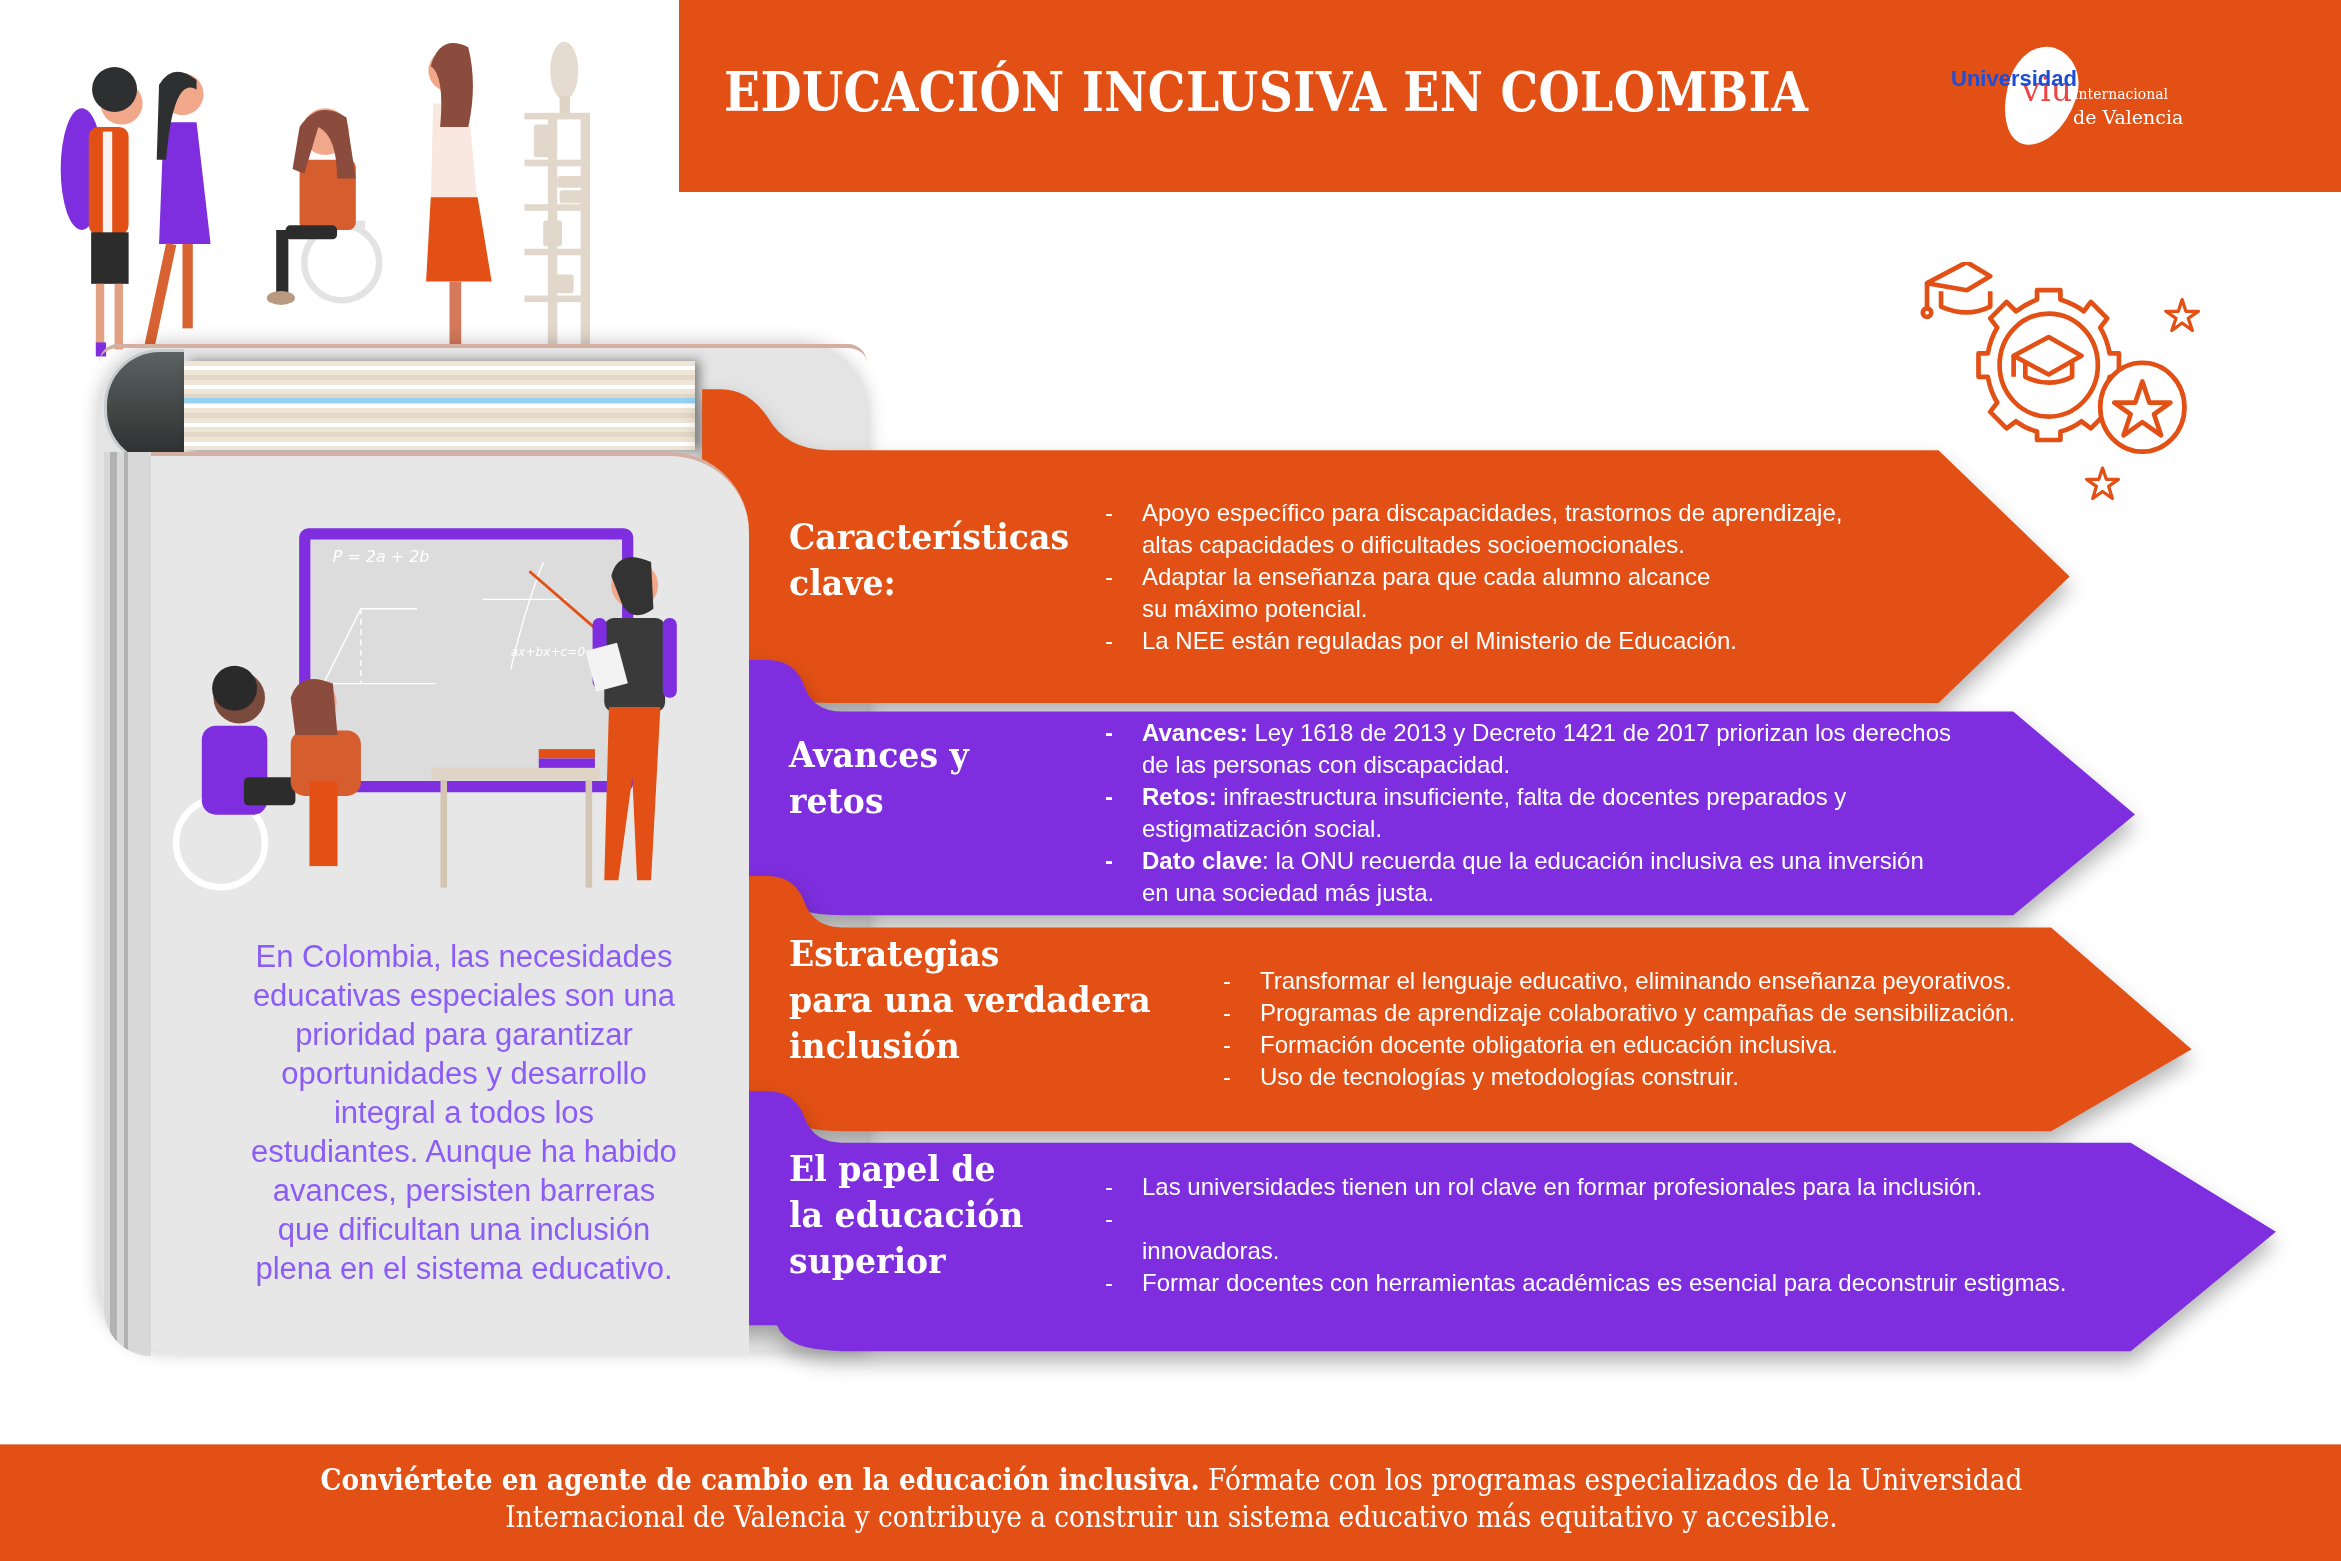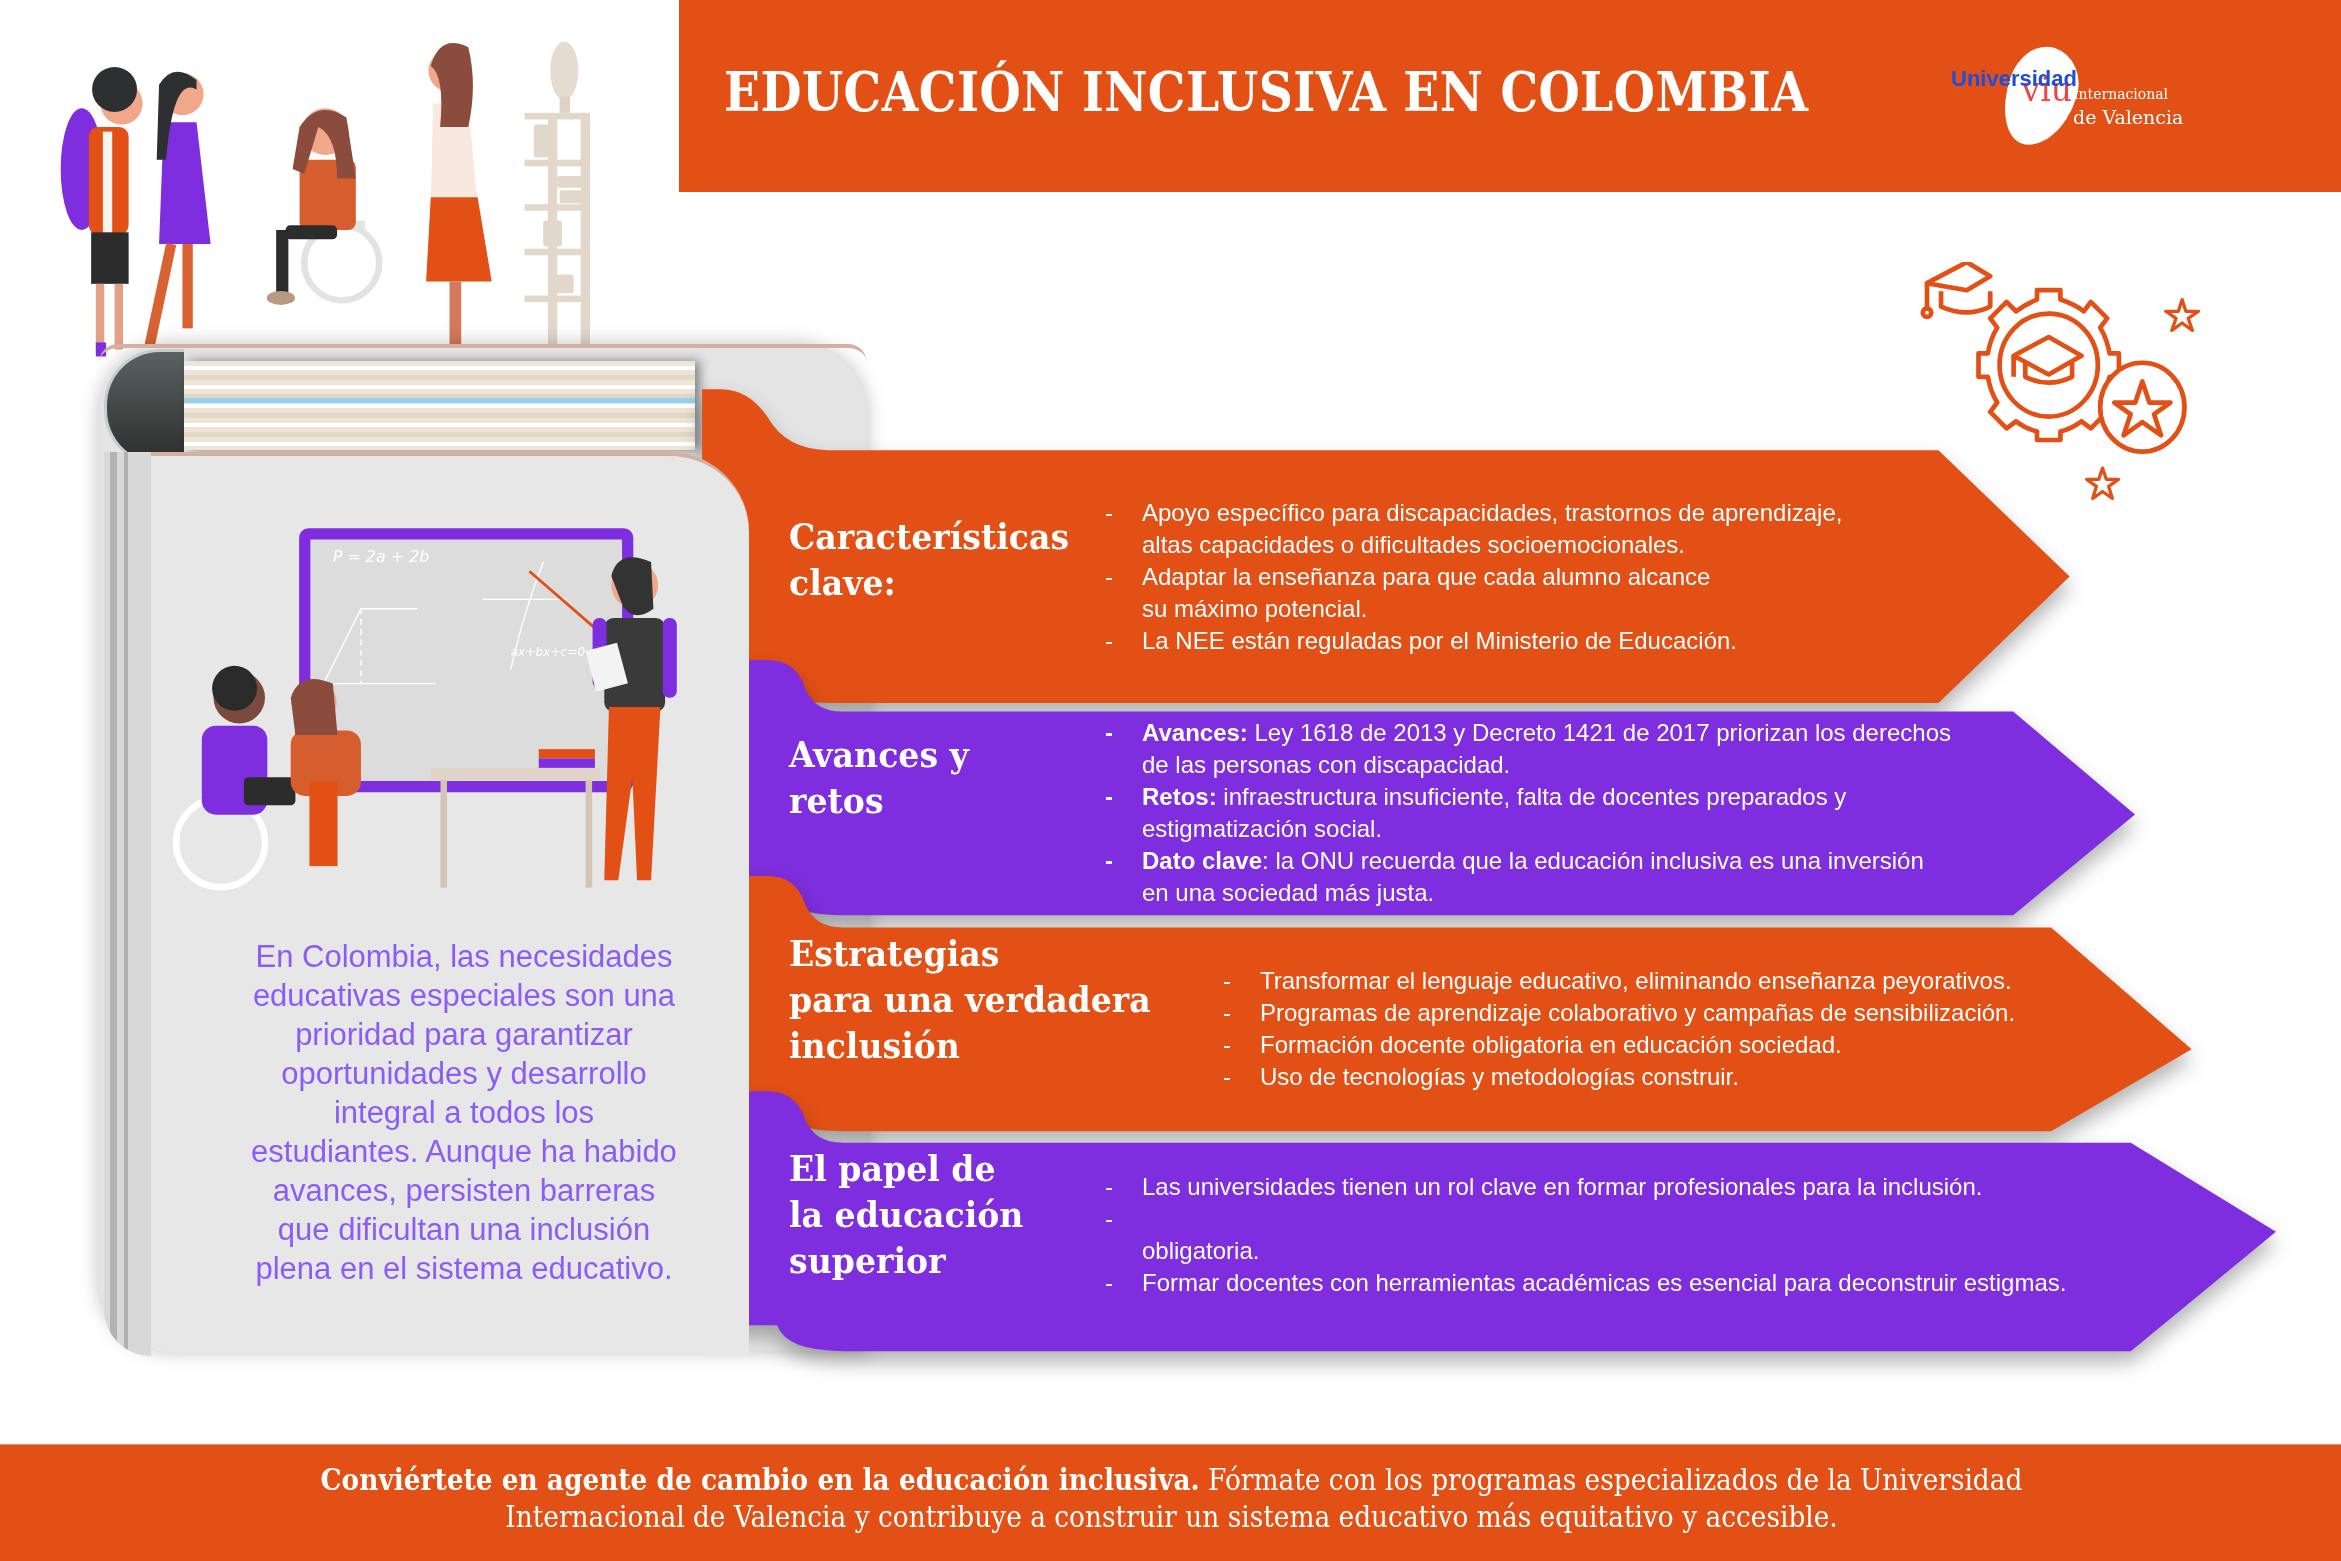--- a/index.html
+++ b/index.html
@@ -215,32 +215,32 @@
 </ul>
 
 <div class="band-title" style="left:789px; top:930px;">
   <div>Estrategias</div>
   <div>para una verdadera</div>
   <div>inclusión</div>
 </div>
 <ul class="band-list" style="left:1223px; top:965px;">
   <li><span class="dash">-</span><span>Transformar el lenguaje educativo, eliminando enseñanza peyorativos.</span></li>
   <li><span class="dash">-</span><span>Programas de aprendizaje colaborativo y campañas de sensibilización.</span></li>
-  <li><span class="dash">-</span><span>Formación docente obligatoria en educación sociedad.</span></li>
+  <li><span class="dash">-</span><span>Formación docente obligatoria en educación inclusiva.</span></li>
   <li><span class="dash">-</span><span>Uso de tecnologías y metodologías construir.</span></li>
 </ul>
 
 <div class="band-title" style="left:789px; top:1145px;">
   <div>El papel de</div>
   <div>la educación</div>
   <div>superior</div>
 </div>
 <ul class="band-list" style="left:1105px; top:1171px;">
   <li><span class="dash">-</span><span>Las universidades tienen un rol clave en formar profesionales para la inclusión.</span></li>
-  <li><span class="dash">-</span><br><span>obligatoria.</span></li>
+  <li><span class="dash">-</span><br><span>innovadoras.</span></li>
   <li><span class="dash">-</span><span>Formar docentes con herramientas académicas es esencial para deconstruir estigmas.</span></li>
 </ul>
 
 <svg id="icons-right" class="abs" viewBox="0 0 720 540" fill="none" stroke="#E25015" stroke-width="10" stroke-linejoin="round">
 
   <g>
     <path d="M15 45 L100 0 L150 30 L100 60 Z"></path>
     <path d="M45 62 L45 95 Q100 120 150 95 L150 62"></path>
     <path d="M15 45 L15 100"></path>
     <circle cx="15" cy="108" r="9"></circle>

